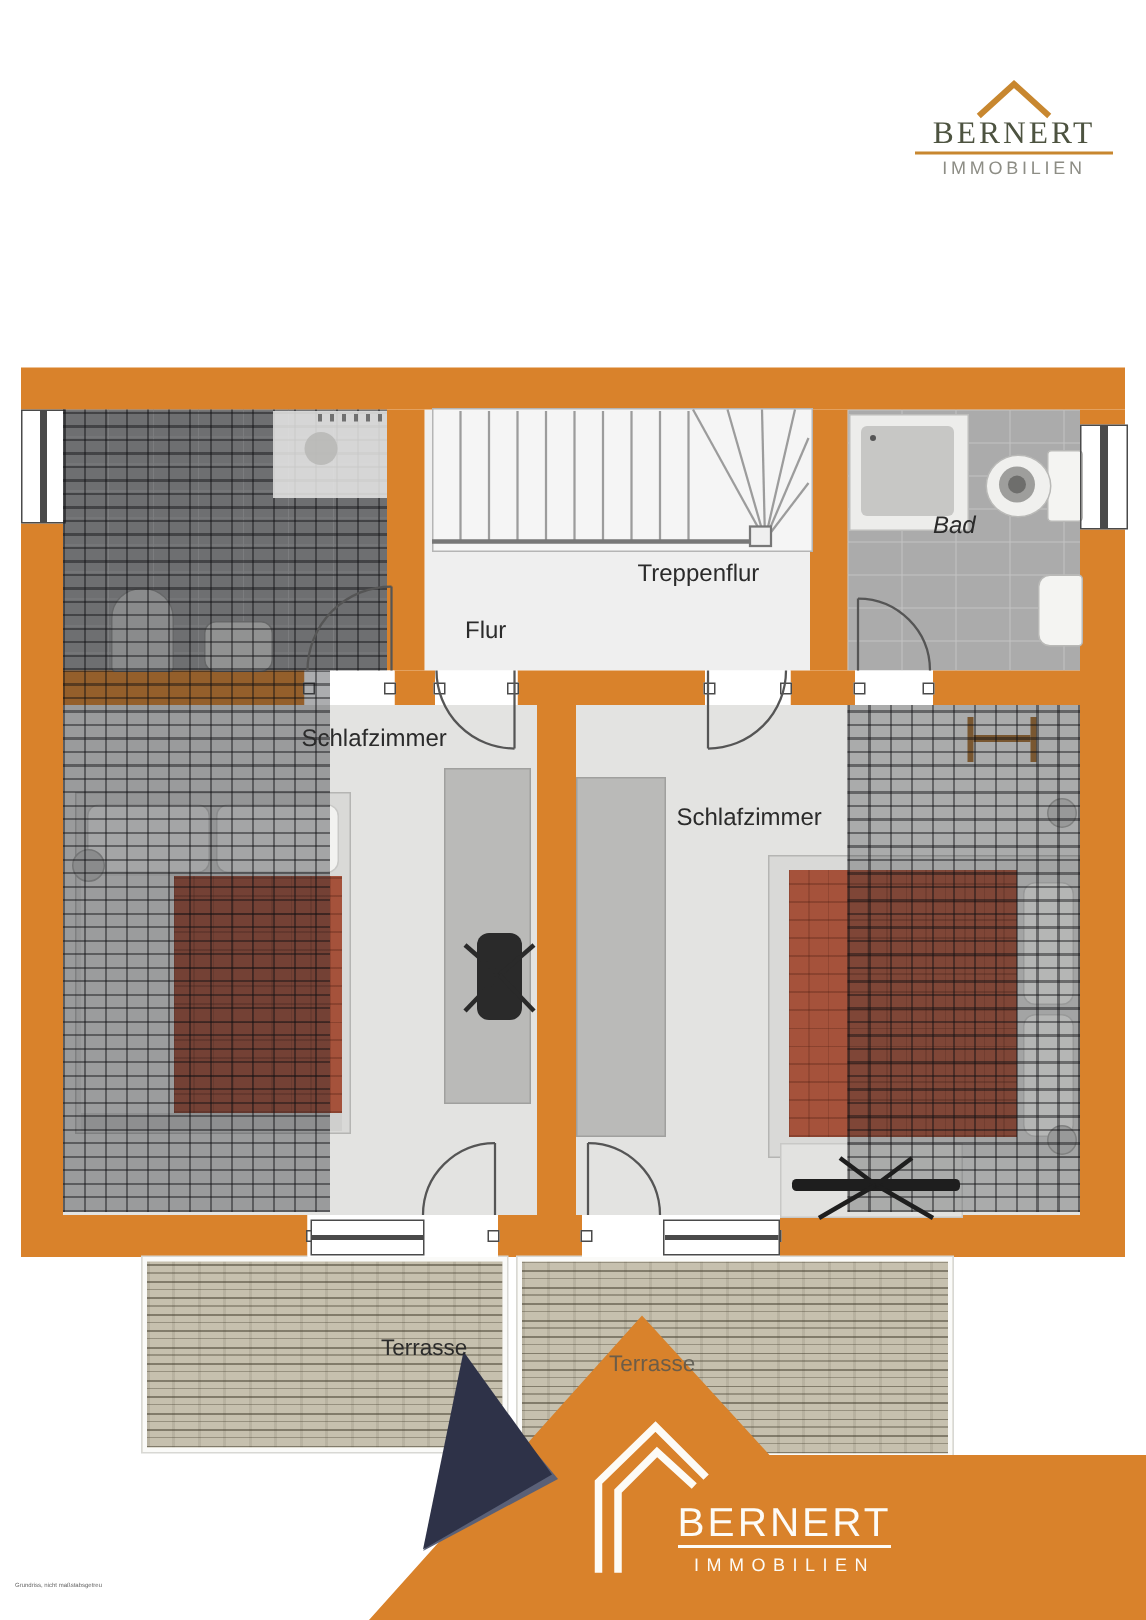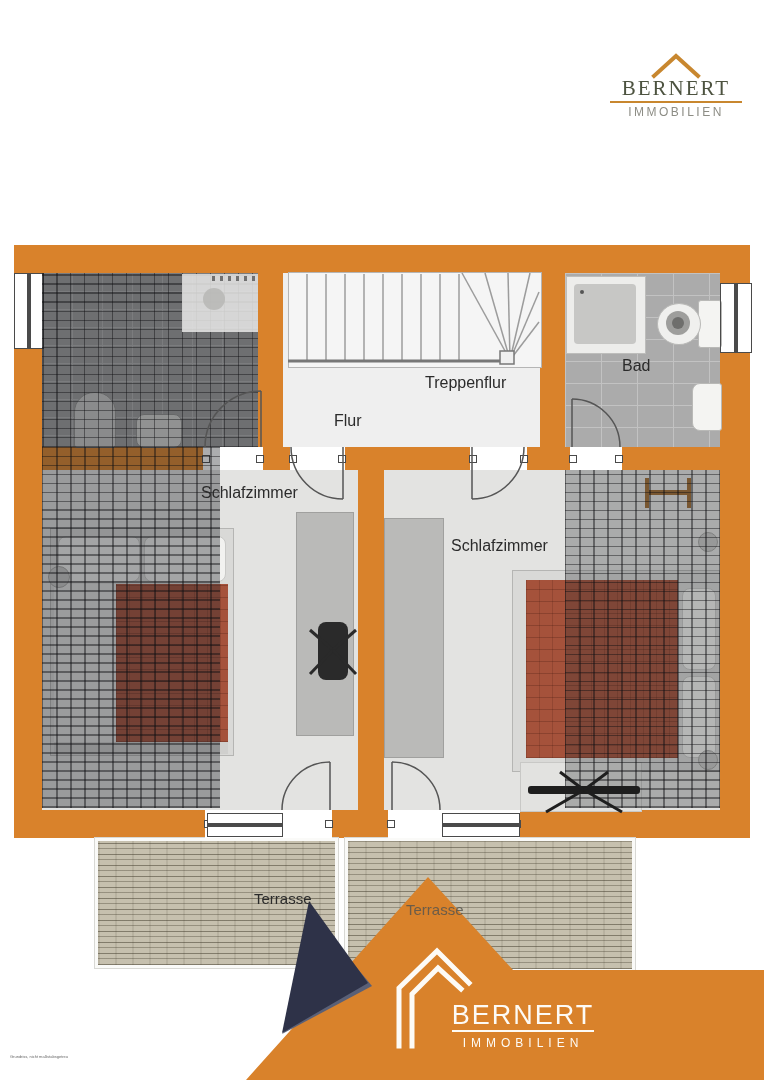--- a/index.html
+++ b/index.html
@@ -180,22 +180,22 @@
         <g stroke="#1E1E1E" stroke-width="3">
           <line x1="584" y1="790" x2="546" y2="812"></line>
             <line x1="584" y1="790" x2="622" y2="812"></line>
           <line x1="584" y1="790" x2="560" y2="772"></line>
             <line x1="584" y1="790" x2="608" y2="772"></line>
         </g>
       </g>
     </svg>
 
     <div class="lbl" style="left:425px;top:374px;">Treppenflur</div>
-    <div class="lbl" style="left:310px;top:412px;margin-left:24px;">Flur</div>
-    <div class="lbl" style="left:622px;top:357px;">Bad</div>
+    <div class="lbl" style="left:310px;top:412px;">Flur</div>
+    <div class="lbl" style="left:622px;top:342px;font-style:italic;">Bad</div>
     <div class="lbl" style="left:201px;top:484px;">Schlafzimmer</div>
     <div class="lbl" style="left:451px;top:537px;">Schlafzimmer</div>
 
     <div class="wood" style="left:95px;top:838px;width:237px;height:124px;"></div>
     <div class="wood" style="left:345px;top:838px;width:284px;height:128px;"></div>
     <div class="lbl" style="left:254px;top:890px;font-size:15px;z-index:30;">Terrasse</div>
     <div class="lbl" style="left:406px;top:901px;font-size:15px;color:rgba(88,86,78,.85);z-index:30;">Terrasse</div>
   </div>
 
   <div class="abs" style="left:0;top:0;width:764px;height:1080px;z-index:20;pointer-events:none;">

